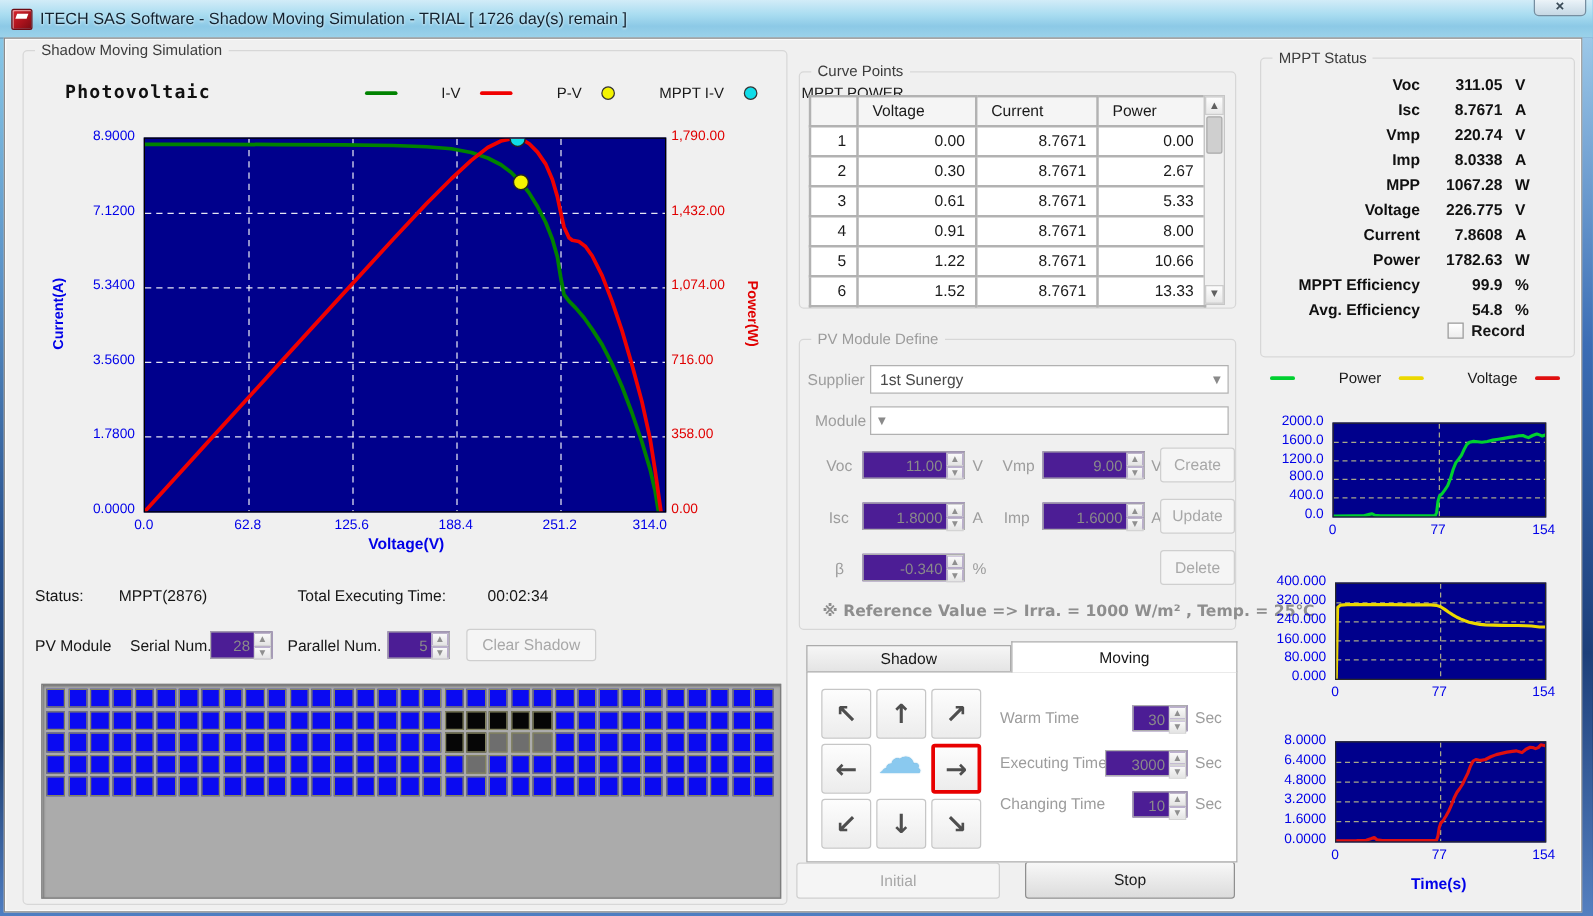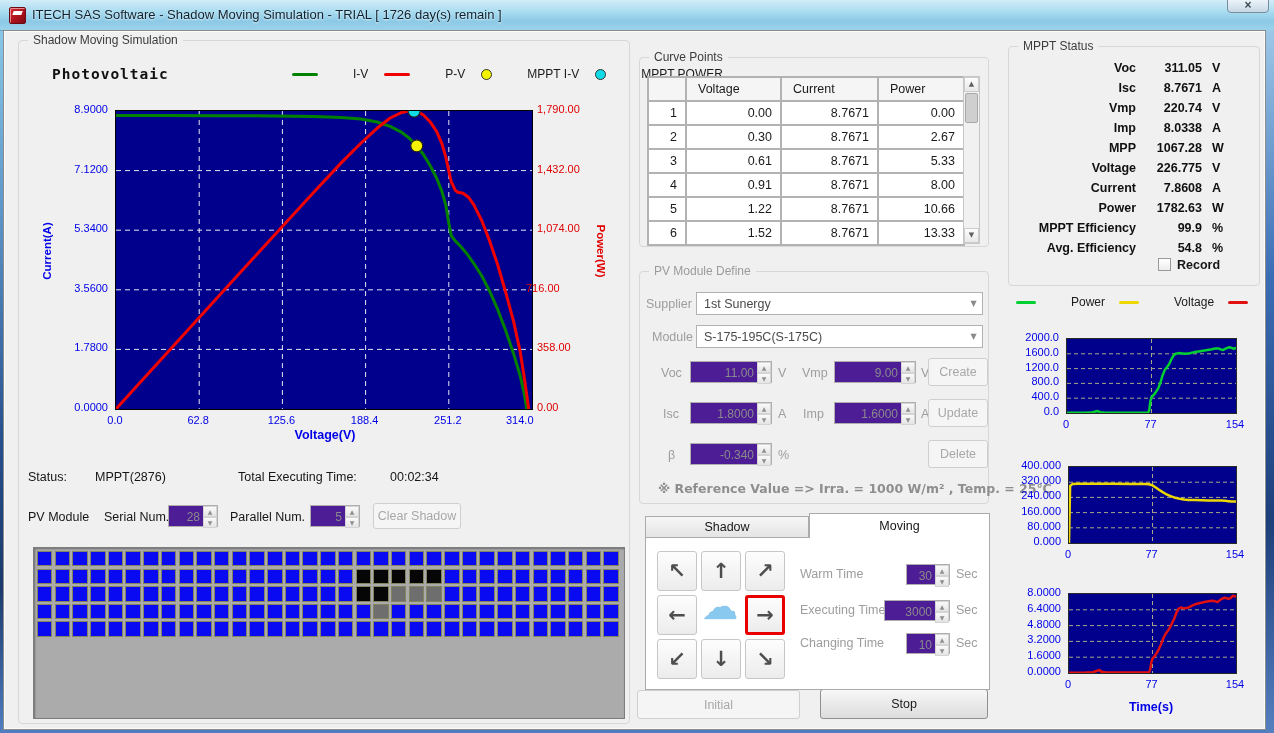--- a/index.html
+++ b/index.html
@@ -135,21 +135,21 @@
       </svg></div>
     <div class="tick" style="left: 0px; width: 52px; top: -1px; text-align: right; color: rgb(0, 0, 232);">8.9000</div>
     <div class="tick" style="left: 0px; width: 52px; top: 58.6px; text-align: right; color: rgb(0, 0, 232);">7.1200</div>
     <div class="tick" style="left: 0px; width: 52px; top: 118.2px; text-align: right; color: rgb(0, 0, 232);">5.3400</div>
     <div class="tick" style="left: 0px; width: 52px; top: 177.8px; text-align: right; color: rgb(0, 0, 232);">3.5600</div>
     <div class="tick" style="left: 0px; width: 52px; top: 237.4px; text-align: right; color: rgb(0, 0, 232);">1.7800</div>
     <div class="tick" style="left: 0px; width: 52px; top: 297px; text-align: right; color: rgb(0, 0, 232);">0.0000</div>
     <div class="tick" style="left: 481px; top: -1px; color: rgb(224, 0, 0);">1,790.00</div>
     <div class="tick" style="left: 481px; top: 58.6px; color: rgb(224, 0, 0);">1,432.00</div>
     <div class="tick" style="left: 481px; top: 118.2px; color: rgb(224, 0, 0);">1,074.00</div>
-    <div class="tick" style="left: 470px; top: 177.8px; color: rgb(224, 0, 0);">716.00</div>
+    <div class="tick" style="left: 481px; top: 177.8px; color: rgb(224, 0, 0);">716.00</div>
     <div class="tick" style="left: 481px; top: 237.4px; color: rgb(224, 0, 0);">358.00</div>
     <div class="tick" style="left: 481px; top: 297px; color: rgb(224, 0, 0);">0.00</div>
     <div class="tick" style="left: 34px; width: 50px; text-align: center; top: 310px; color: rgb(0, 0, 232);">0.0</div>
     <div class="tick" style="left: 117.2px; width: 50px; text-align: center; top: 310px; color: rgb(0, 0, 232);">62.8</div>
     <div class="tick" style="left: 200.4px; width: 50px; text-align: center; top: 310px; color: rgb(0, 0, 232);">125.6</div>
     <div class="tick" style="left: 283.6px; width: 50px; text-align: center; top: 310px; color: rgb(0, 0, 232);">188.4</div>
     <div class="tick" style="left: 366.8px; width: 50px; text-align: center; top: 310px; color: rgb(0, 0, 232);">251.2</div>
     <div class="tick" style="left: 450px; width: 50px; text-align: left; top: 310px; color: rgb(0, 0, 232);">314.0</div>
   </div>
 <div class="rot" style="left:1px;top:245px;width:92px;color:#0000e8;transform:rotate(-90deg);">Current(A)</div>
@@ -171,21 +171,21 @@
     </span>
 </div>
 <div class="lbl" style="left:230px;top:510px;">Parallel Num.</div>
 <div class="spin" style="left:310px;top:505px;width:50px;">
   <span class="v">5</span>
   <span class="arr">
       <i>▲</i>
       <i>▼</i>
     </span>
 </div>
-<div class="btn dis" style="left:373px;top:503px;width:88px;height:26px;">Clear Shadow</div>
+<div class="btn dis" style="left:373px;top:503px;width:104px;height:26px;">Clear Shadow</div>
 
 <div id="shadow-grid">
     <div class="sg-cell" style="left: 3px; top: 3px; width: 15.497px; height: 15.4px; background: rgb(10, 10, 242);"></div>
     <div class="sg-cell" style="left: 20.697px; top: 3px; width: 15.497px; height: 15.4px; background: rgb(10, 10, 242);"></div>
     <div class="sg-cell" style="left: 38.3939px; top: 3px; width: 15.497px; height: 15.4px; background: rgb(10, 10, 242);"></div>
     <div class="sg-cell" style="left: 56.0909px; top: 3px; width: 15.497px; height: 15.4px; background: rgb(10, 10, 242);"></div>
     <div class="sg-cell" style="left: 73.7879px; top: 3px; width: 15.497px; height: 15.4px; background: rgb(10, 10, 242);"></div>
     <div class="sg-cell" style="left: 91.4848px; top: 3px; width: 15.497px; height: 15.4px; background: rgb(10, 10, 242);"></div>
     <div class="sg-cell" style="left: 109.182px; top: 3px; width: 15.497px; height: 15.4px; background: rgb(10, 10, 242);"></div>
     <div class="sg-cell" style="left: 126.879px; top: 3px; width: 15.497px; height: 15.4px; background: rgb(10, 10, 242);"></div>
@@ -414,21 +414,20 @@
 <div class="groupbox" style="left:639px;top:271px;width:350px;height:233px;">
   <span class="gb-title dis">PV Module Define</span>
 </div>
 <div class="lbl gray" style="left:646px;top:297px;">Supplier</div>
 <div class="combo" style="left:696px;top:292px;width:287px;">
   <span class="cv">1st Sunergy</span>
   <span class="ca">▼</span>
 </div>
 <div class="lbl gray" style="left:652px;top:330px;">Module</div>
 <div class="combo" style="left:696px;top:325px;width:287px;">
-  <span class="cv">S-175-195C(S-175C)</span>
   <span class="ca">▼</span>
 </div>
 
 <div class="lbl gray" style="left:661px;top:366px;">Voc</div>
 <div class="spin" style="left:690px;top:361px;width:82px;">
   <span class="v">11.00</span>
   <span class="arr">
       <i>▲</i>
       <i>▼</i>
     </span>

